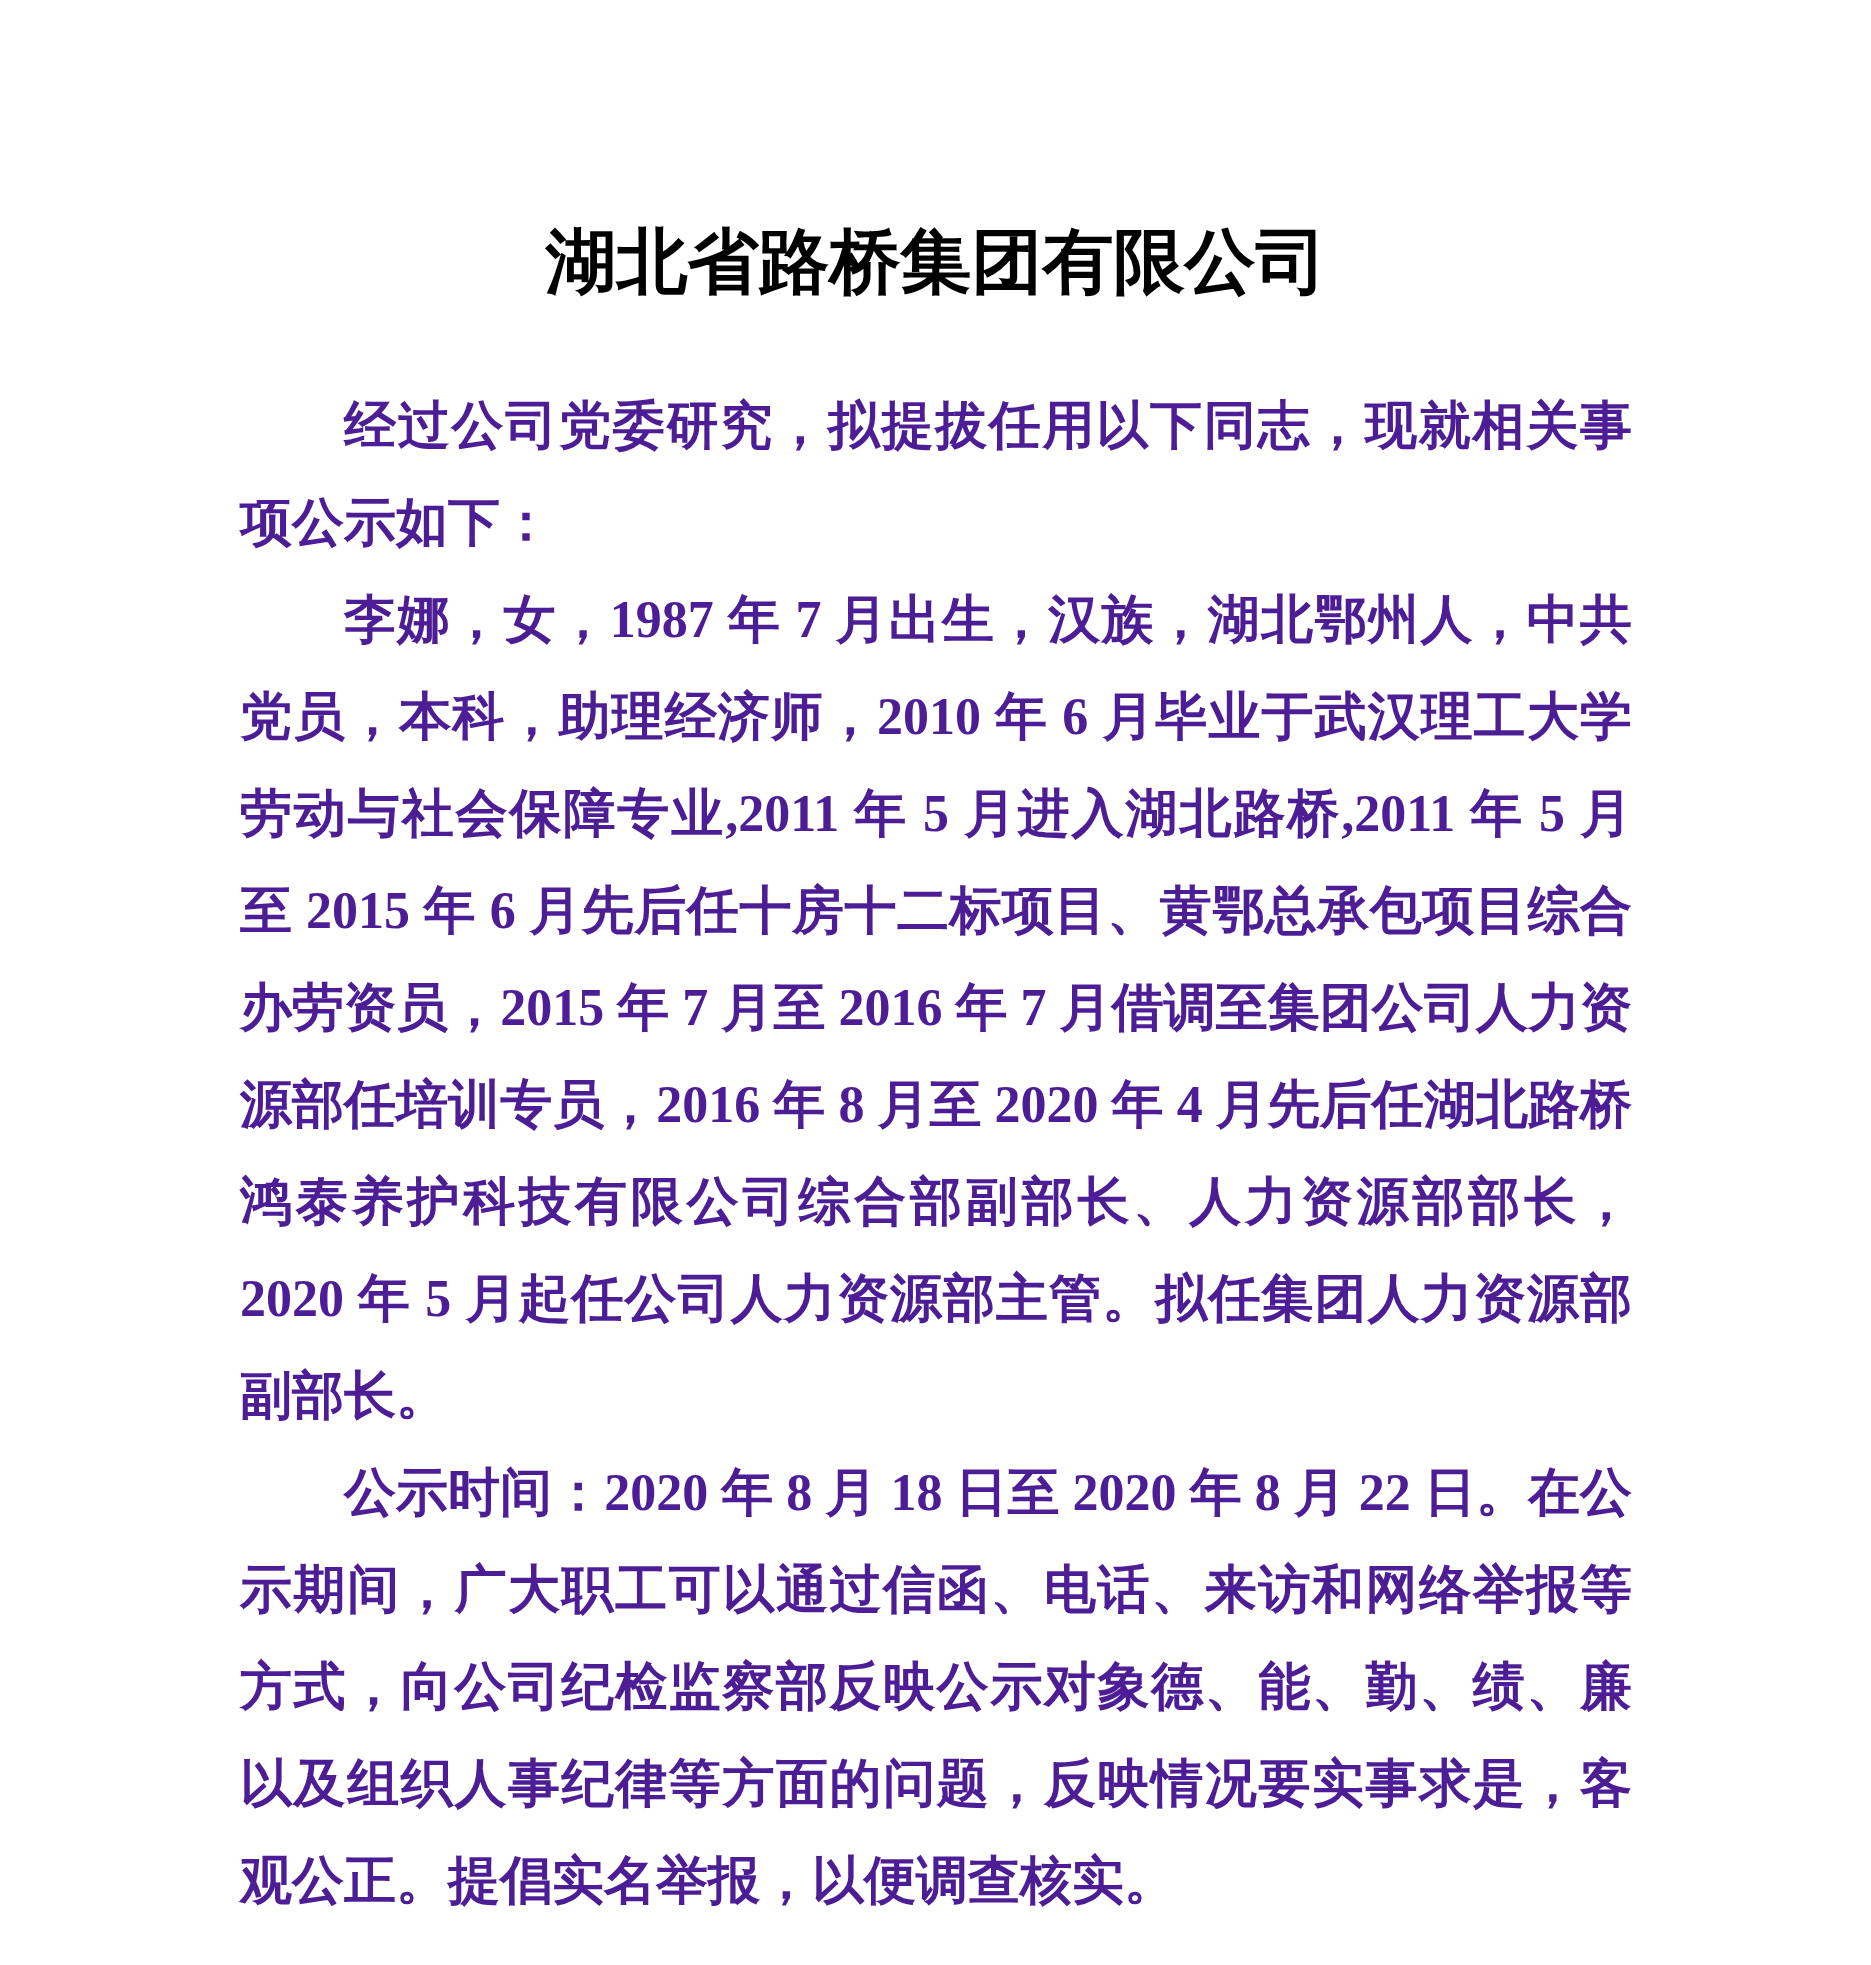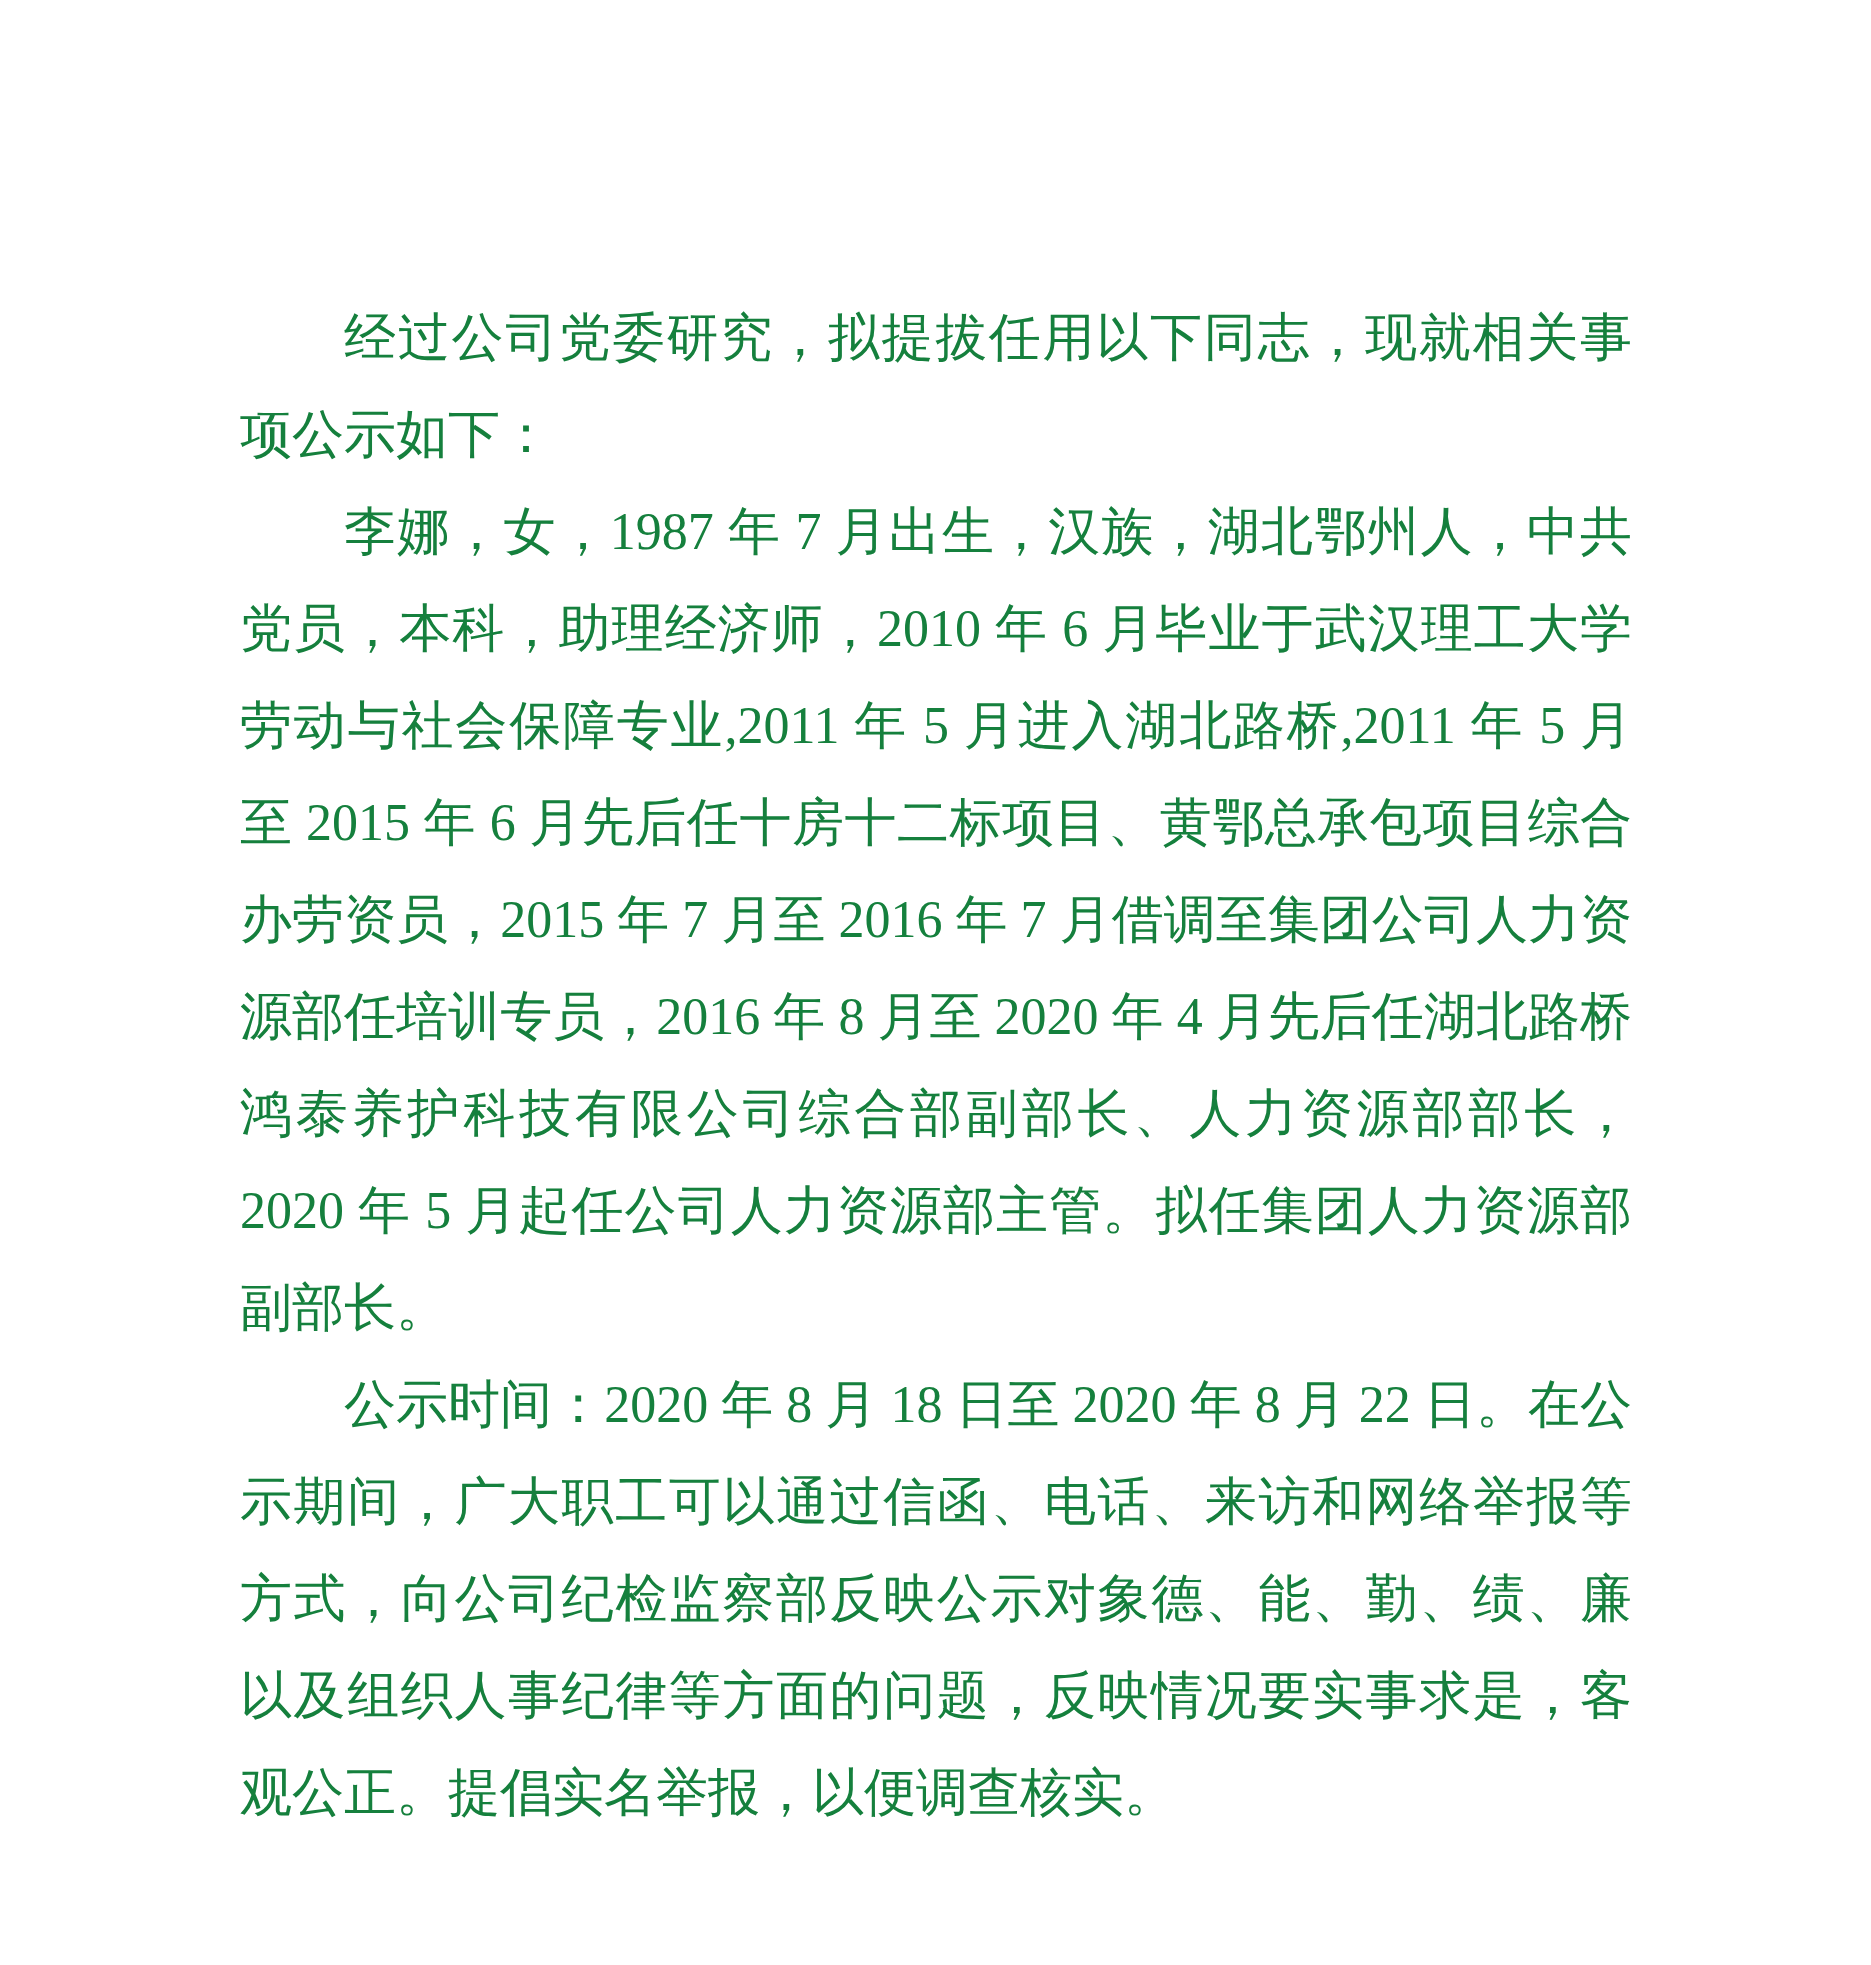--- a/index.html
+++ b/index.html
@@ -30,28 +30,30 @@
     display: block;
     white-space: nowrap;
   }
   .para {
     margin: 0;
     font-size: 52px;
     line-height: 97px;
     text-align: justify;
     text-justify: inter-ideograph;
     text-indent: 2em;
-    color: #15803d;
+    color: #4c1d95;
+    font-weight: bold;
   }
 </style>
 </head>
 <body>
 
 <div class="page">
   <h1 class="doc-title">
+    <span class="title-line">湖北省路桥集团有限公司</span>
   </h1>
 
   <p class="para">经过公司党委研究，拟提拔任用以下同志，现就相关事项公示如下：</p>
 
   <p class="para">李娜，女，1987 年 7 月出生，汉族，湖北鄂州人，中共党员，本科，助理经济师，2010 年 6 月毕业于武汉理工大学劳动与社会保障专业,2011 年 5 月进入湖北路桥,2011 年 5 月至 2015 年 6 月先后任十房十二标项目、黄鄂总承包项目综合办劳资员，2015 年 7 月至 2016 年 7 月借调至集团公司人力资源部任培训专员，2016 年 8 月至 2020 年 4 月先后任湖北路桥鸿泰养护科技有限公司综合部副部长、人力资源部部长，2020 年 5 月起任公司人力资源部主管。拟任集团人力资源部副部长。</p>
 
   <p class="para">公示时间：2020 年 8 月 18 日至 2020 年 8 月 22 日。在公示期间，广大职工可以通过信函、电话、来访和网络举报等方式，向公司纪检监察部反映公示对象德、能、勤、绩、廉以及组织人事纪律等方面的问题，反映情况要实事求是，客观公正。提倡实名举报，以便调查核实。</p>
 
 </div>
 

